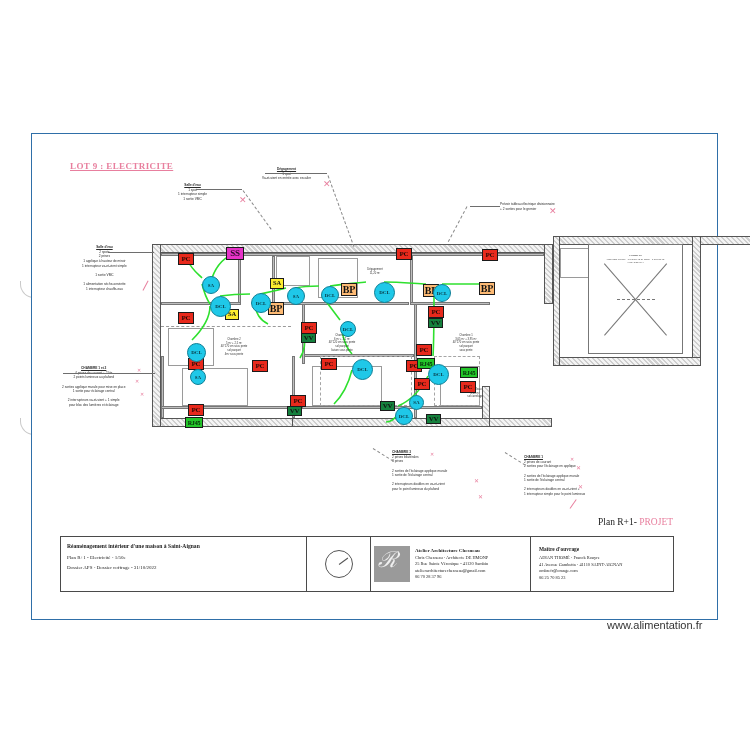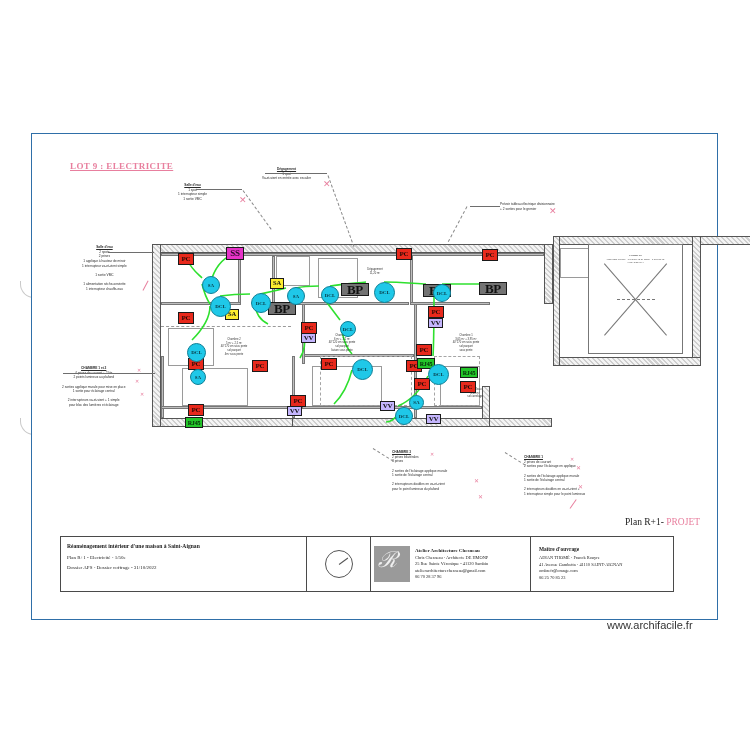--- a/index.html
+++ b/index.html
@@ -25,21 +25,21 @@
   
   #lot-title{
     position:absolute;left:70px;top:161px;
     font-family:"Liberation Serif",serif;font-size:9px;font-weight:bold;
     color:#e87f9e;letter-spacing:.4px;
     text-decoration:underline;text-decoration-color:#e87f9e;
   }
 
   
   #plan-label{
-    position:absolute;left:625px;top:517px;font-size:9.5px;color:#222;
+    position:absolute;left:598px;top:517px;font-size:9.5px;color:#222;
     white-space:nowrap;
   }
   #plan-label .pink{color:#e87f9e;}
 
   
   #plan{
     position:absolute;left:152px;top:236px;width:535px;height:200px;
   }
   .wall-hatch{
     position:absolute;box-sizing:border-box;border:.7px solid #555;
@@ -64,22 +64,22 @@
 
   
   .mk{
     position:absolute;display:flex;align-items:center;justify-content:center;
     font-family:"Liberation Serif",serif;font-weight:bold;color:#111;
     border:.6px solid #1a1a1a;box-sizing:border-box;line-height:1;
     letter-spacing:-.2px;
   }
   .mk.pc{background:#e8291c;color:#2b0a06;font-size:7px;width:16px;height:12px;}
   .mk.sa{background:#fdec2f;font-size:6.5px;width:14px;height:11px;}
-  .mk.bp{background:#737373;font-size:13px;width:28px;height:13px;}
-  .mk.vv{background:#c4b5fd;font-size:7px;width:15px;height:10px;}
+  .mk.bp{background:#fdba74;font-size:10px;width:16px;height:13px;}
+  .mk.vv{background:#15803d;font-size:7px;width:15px;height:10px;}
   .mk.ss{background:#e633c8;font-size:9px;width:18px;height:13px;color:#2b0a2b;}
   .mk.rj{background:#23c52a;font-size:6px;width:18px;height:11px;color:#06280a;}
   .lum{
     position:absolute;border-radius:50%;background:#1fc8e8;border:.7px solid #0f7f96;
     display:flex;align-items:center;justify-content:center;
     font-size:5px;font-weight:bold;color:#0a3540;font-family:"Liberation Serif",serif;
   }
 
   
   #wires{position:absolute;left:0;top:0;width:535px;height:200px;overflow:visible;}
@@ -407,13 +407,13 @@
 
   <div class="cell cb-moa">
     <div class="ln t">Maître d'ouvrage</div>
     <div class="ln">ADIAN THOMÉ - Franck Rouyre</div>
     <div class="ln">41 Avenue Gambetta - 41110 SAINT-AIGNAN</div>
     <div class="ln">ombrefr@orange.com</div>
     <div class="ln">06 25 70 85 23</div>
   </div>
 </div>
 
-<div id="watermark">www.archifacile.fr</div>
+<div id="watermark">www.alimentation.fr</div>
 
 </body></html>

